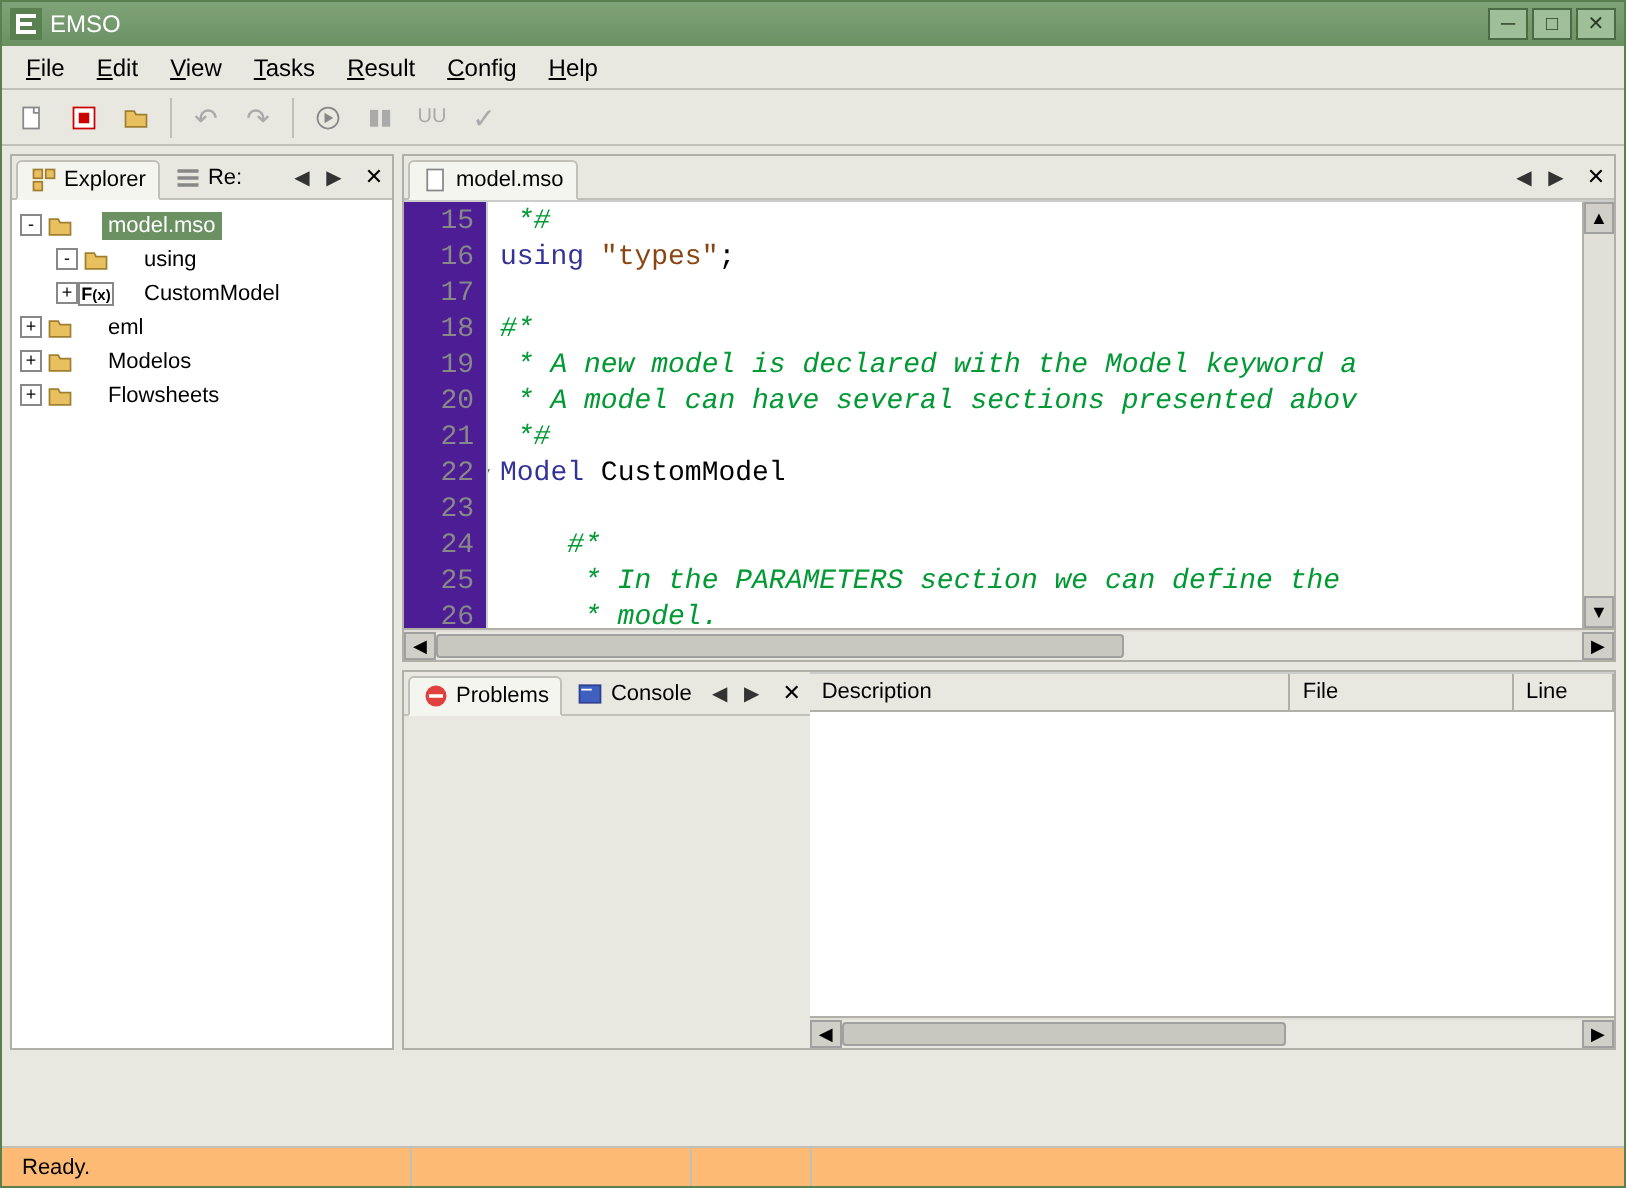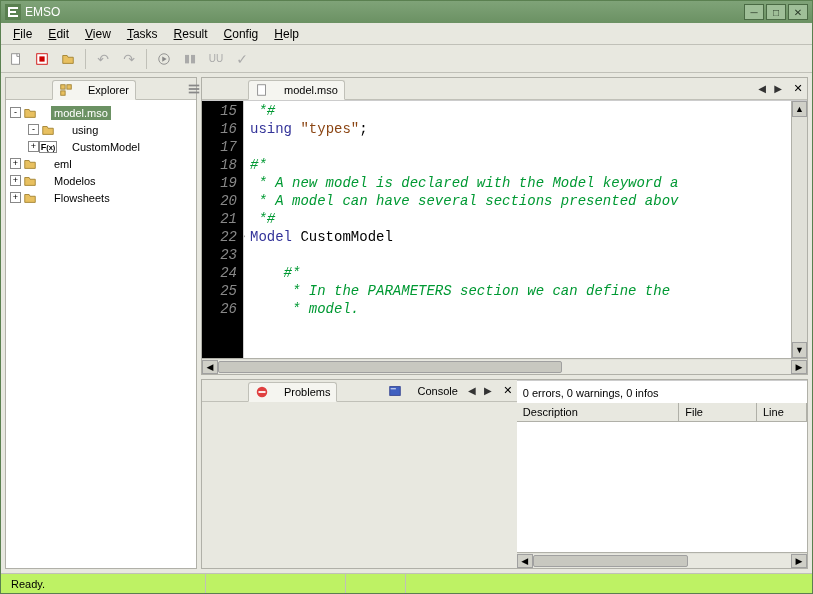--- a/index.html
+++ b/index.html
@@ -12,53 +12,53 @@
 .menubar { height: 22px; background: #E8E8E0; display: flex; align-items: center; padding: 2px 4px; border-bottom: 1px solid #C0C0B8; }
 .menu-item { padding: 2px 8px; font-size: 12px; cursor: default; }
 .menu-item u { text-decoration: underline; }
 .toolbar { height: 28px; background: #E8E8E0; display: flex; align-items: center; padding: 2px 4px; border-bottom: 1px solid #C0C0B8; gap: 4px; }
 .tb-btn { width: 22px; height: 22px; border: 1px solid transparent; display: flex; align-items: center; justify-content: center; font-size: 14px; color: #555; }
 .tb-sep { width: 1px; height: 20px; background: #C0C0B8; margin: 0 2px; }
 .main { flex: 1; display: flex; padding: 4px; gap: 4px; min-height: 0; }
 .left-panel { width: 192px; background: #E8E8E0; border: 1px solid #B0B0A8; display: flex; flex-direction: column; }
 .right-panel { flex: 1; display: flex; flex-direction: column; gap: 4px; min-width: 0; }
 .panel-tabs { height: 22px; display: flex; align-items: center; border-bottom: 1px solid #C0C0B8; background: #E8E8E0; padding: 0 2px; }
-.panel-tab { padding: 2px 6px; font-size: 11px; display: flex; align-items: center; gap: 15px; border-top-left-radius: 3px; border-top-right-radius: 3px; border: 1px solid transparent; margin-left: 44px; }
+.panel-tab { padding: 2px 6px; font-size: 11px; display: flex; align-items: center; gap: 3px; border-top-left-radius: 3px; border-top-right-radius: 3px; border: 1px solid transparent; }
 .panel-tab.active { background: #F5F5F0; border: 1px solid #C0C0B8; border-bottom: 1px solid #F5F5F0; position: relative; top: 1px; }
 .tab-nav { margin-left: auto; display: flex; gap: 2px; align-items: center; }
 .tab-nav-btn { width: 14px; height: 14px; display: flex; align-items: center; justify-content: center; font-size: 10px; color: #333; }
 .tab-close { width: 14px; height: 14px; display: flex; align-items: center; justify-content: center; font-size: 11px; margin-left: 4px; }
 .tree { flex: 1; background: #fff; padding: 4px 2px; overflow: auto; font-size: 11px; }
 .tree-item { display: flex; align-items: center; height: 17px; white-space: nowrap; }
 .tree-icon { width: 14px; height: 14px; margin-right: 14px; display: inline-flex; align-items: center; justify-content: center; font-size: 10px; }
 .tree-exp { width: 11px; height: 11px; border: 1px solid #888; font-size: 9px; line-height: 9px; text-align: center; margin-right: 2px; background: #fff; }
 .tree-label { padding: 1px 3px; }
 .tree-label.sel { background: #6B9163; color: #fff; }
 .editor-panel { flex: 1; border: 1px solid #B0B0A8; background: #E8E8E0; display: flex; flex-direction: column; min-height: 0; }
 .editor-body { flex: 1; display: flex; background: #fff; overflow: hidden; position: relative; border-top: 1px solid #ccc; }
-.gutter { width: 42px; background: #000000; border-right: 1px solid #D0D0D0; font-family: Consolas, 'Courier New', monospace; font-size: 14px; text-align: right; color: #888; padding-top: 2px; font-style: italic; }
+.gutter { width: 42px; background: #4c1d95; border-right: 1px solid #D0D0D0; font-family: Consolas, 'Courier New', monospace; font-size: 14px; text-align: right; color: #888; padding-top: 2px; }
 .gutter div { height: 18px; padding-right: 6px; }
 .code { flex: 1; font-family: Consolas, 'Courier New', monospace; font-size: 14px; padding-top: 2px; padding-left: 6px; white-space: pre; overflow: hidden; color: #000; }
 .code div { height: 18px; }
 .c-comment { color: #009933; font-style: italic; }
 .c-key { color: #333399; }
 .c-str { color: #8B4513; }
 .hscroll { height: 16px; background: #E0E0D8; border-top: 1px solid #B0B0A8; display: flex; align-items: center; }
 .hscroll .arrow { width: 16px; height: 14px; background: #D0D0C8; border: 1px solid #A0A0A0; text-align: center; font-size: 9px; line-height: 12px; }
 .hscroll .track { flex: 1; height: 14px; background: #E8E8E0; position: relative; }
 .hscroll .thumb { position: absolute; height: 12px; top: 1px; background: #C8C8C0; border: 1px solid #A0A0A0; border-radius: 2px; }
 .vscroll { width: 16px; background: #E0E0D8; border-left: 1px solid #B0B0A8; display: flex; flex-direction: column; }
 .vscroll .arrow { height: 16px; background: #D0D0C8; border: 1px solid #A0A0A0; text-align: center; font-size: 9px; line-height: 14px; }
 .bottom-panel { height: 190px; border: 1px solid #B0B0A8; background: #E8E8E0; display: flex; flex-direction: row; }
 .problems-body { flex: 1; background: #fff; display: flex; flex-direction: column; border-top: 1px solid #ccc; overflow: hidden; }
 .problems-status { padding: 6px 6px 4px; font-size: 11px; }
 .problems-header { display: flex; border-bottom: 1px solid #B0B0A8; font-size: 11px; }
 .ph-col { padding: 3px 6px; border-right: 1px solid #B0B0A8; background: #E8E8E0; }
 .problems-list { flex: 1; background: #fff; }
-.statusbar { height: 20px; background: #bef264; border-top: 1px solid #C0C0B8; display: flex; align-items: center; font-size: 11px; }
+.statusbar { height: 20px; background: #fdba74; border-top: 1px solid #C0C0B8; display: flex; align-items: center; font-size: 11px; margin-top: 44px; }
 .status-cell { border-right: 1px solid #C0C0B8; padding: 0 10px; height: 100%; display: flex; align-items: center; }
 .icon-svg { width: 14px; height: 14px; }
 </style>
 </head>
 <body>
 
 <div class="window">
   <div class="titlebar">
     <svg class="titlebar-icon" viewBox="0 0 16 16">
         <rect fill="#5A8050" width="16" height="16"></rect>
@@ -257,21 +257,20 @@
               </svg>
             <span>Console</span>
           </div>
           <div class="tab-nav">
             <div class="tab-nav-btn">◀</div>
             <div class="tab-nav-btn">▶</div>
             <div class="tab-close">✕</div>
           </div>
         </div>
         <div class="problems-body">
-          <div class="problems-status">0 errors, 0 warnings, 0 infos</div>
           <div class="problems-header">
             <div class="ph-col" style="flex:3">Description</div>
             <div class="ph-col" style="flex:1.3">File</div>
             <div class="ph-col" style="width:50px">Line</div>
           </div>
           <div class="problems-list"></div>
           <div class="hscroll">
             <div class="arrow">◀</div>
             <div class="track">
                 <div class="thumb" style="left:0;width:60%"></div>

